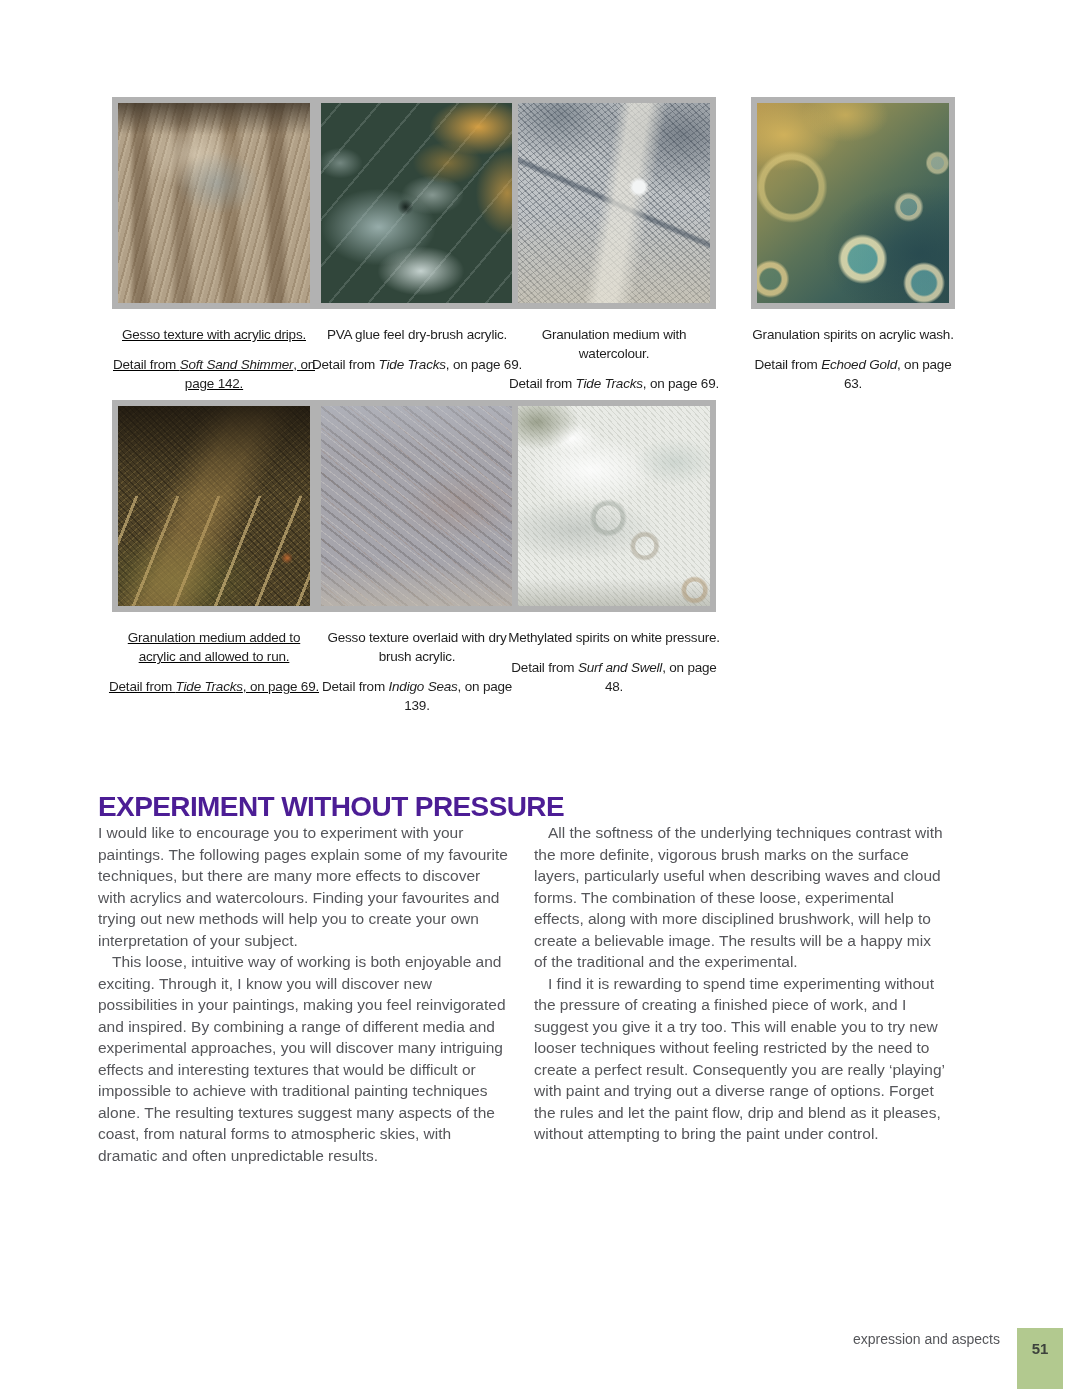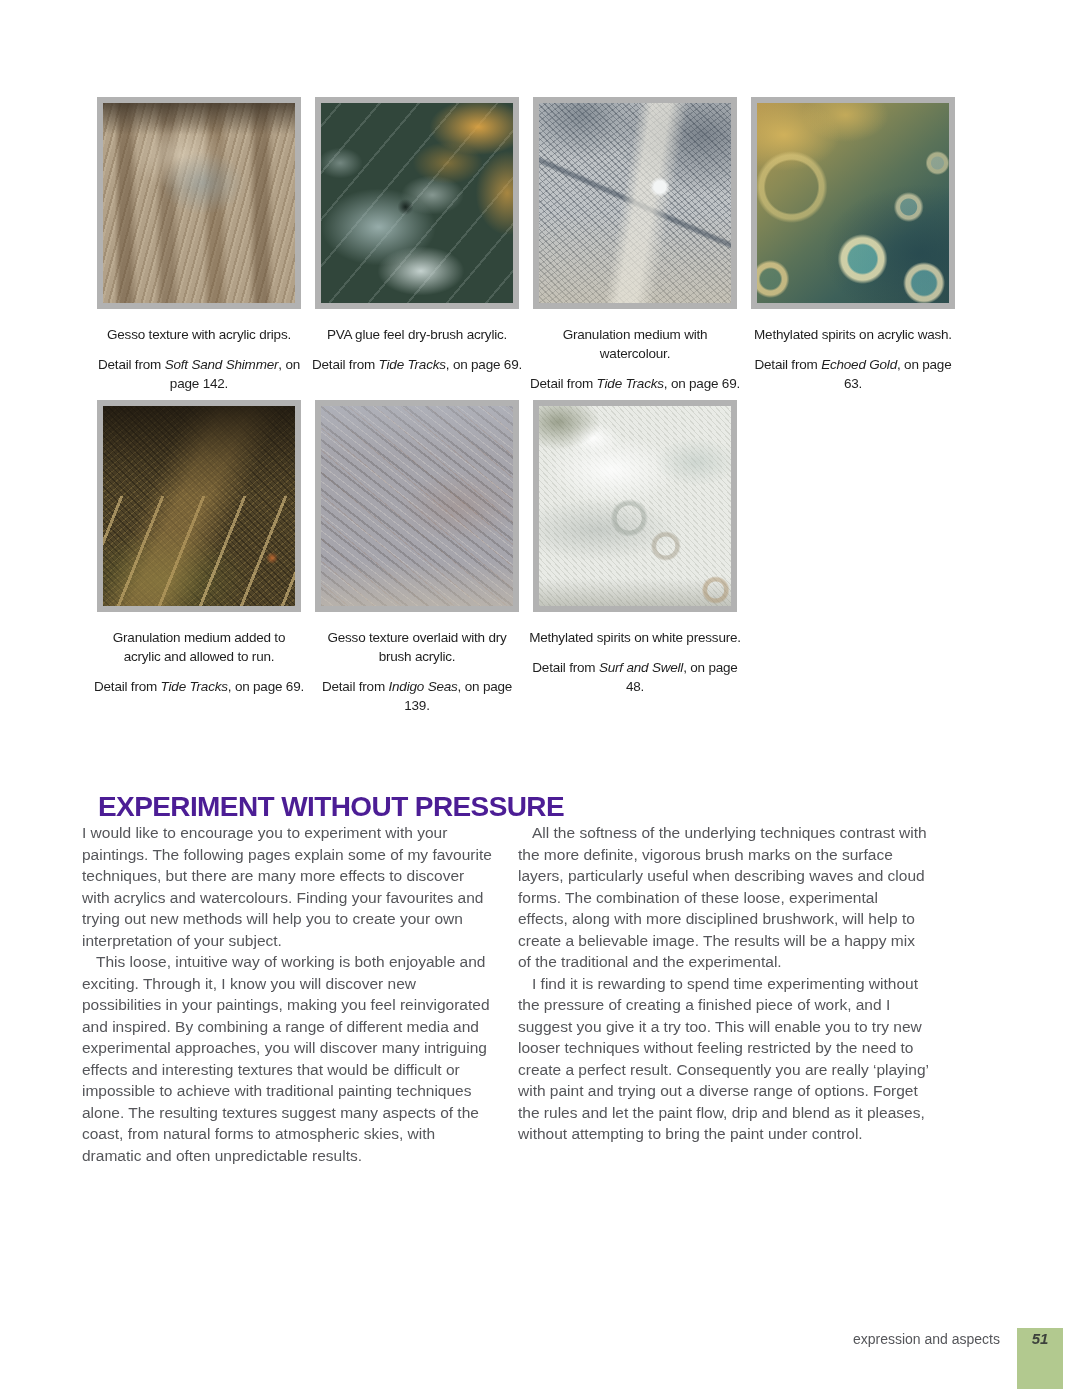--- a/index.html
+++ b/index.html
@@ -3,21 +3,21 @@
 <meta charset="utf-8">
 <style>
   html,body{margin:0;padding:0;background:#ffffff;}
   .page{
     position:relative;width:1072px;height:1389px;background:#ffffff;overflow:hidden;
     font-family:"Liberation Sans", sans-serif;
   }
   
   .grid{position:absolute;left:97px;top:97px;width:880px;height:600px;}
   .fig{position:absolute;width:204px;}
-  .fig.c0{left:0;}   .fig.c1{left:218px;} .fig.c2{left:436px;} .fig.c3{left:654px;}
+  .fig.c0{left:15px;text-decoration:underline;}   .fig.c1{left:218px;} .fig.c2{left:415px;} .fig.c3{left:654px;}
   .fig.r0{top:0;}    .fig.r1{top:303px;}
   .tile{
     width:204px;height:212px;box-sizing:border-box;border:6px solid #b2b2b2;
   }
   figure{margin:0;}
   figcaption{
     width:212px;margin:16px 0 0 -4px;text-align:center;
     font-size:13.5px;line-height:19px;letter-spacing:-0.2px;color:#1f1f1f;
   }
   .cap-detail{margin-top:11px;}
@@ -117,35 +117,35 @@
       radial-gradient(ellipse 28px 11px at 74% 36%, rgba(206,216,228,.7), transparent 70%),
       radial-gradient(ellipse 34px 13px at 90% 56%, rgba(216,226,236,.8), transparent 70%),
       repeating-linear-gradient(22deg, rgba(26,20,12,.55) 0 5px, rgba(142,120,74,.45) 5px 8px, rgba(70,58,35,.5) 8px 14px, rgba(30,24,14,0) 14px 22px);
   }
   
   .heading{
     position:absolute;left:98px;top:772px;
     font-size:28px;font-weight:bold;letter-spacing:-0.6px;color:#4c1d95;
   }
   .cols{
-    position:absolute;left:82px;top:822px;width:849px;display:flex;gap:24px;
+    position:absolute;left:98px;top:822px;width:849px;display:flex;gap:24px;
     font-size:15.5px;line-height:21.5px;color:#55565a;
   }
   .col{width:412px;}
   .col p{margin:0;}
   .col p.indent{text-indent:14px;}
   
   .footer-label{
     position:absolute;top:1331px;right:72px;
     font-size:14px;color:#55565a;
   }
   .page-tab{
     position:absolute;left:1017px;top:1328px;width:46px;height:61px;
-    background:#b2c98f;text-align:center;box-sizing:border-box;padding-top:2px;
-    font-size:15px;font-weight:bold;color:#3d423c;font-style:italic;
+    background:#b2c98f;text-align:center;box-sizing:border-box;padding-top:12px;
+    font-size:15px;font-weight:bold;color:#3d423c;
   }
 </style>
 </head>
 <body>
 
 <div class="page">
 
   <div class="grid">
 
     <figure class="fig r0 c0">
@@ -168,21 +168,21 @@
       <div class="tile tex3"></div>
       <figcaption>
         <div class="cap-desc">Granulation medium with watercolour.</div>
         <div class="cap-detail"><span>Detail from </span><i>Tide Tracks</i><span>, on page 69.</span></div>
       </figcaption>
     </figure>
 
     <figure class="fig r0 c3">
       <div class="tile tex4"></div>
       <figcaption>
-        <div class="cap-desc">Methylated spirits on acrylic wash.</div>
+        <div class="cap-desc">Granulation spirits on acrylic wash.</div>
         <div class="cap-detail"><span>Detail from </span><i>Echoed Gold</i><span>, on page 63.</span></div>
       </figcaption>
     </figure>
 
     <figure class="fig r1 c0">
       <div class="tile tex5"></div>
       <figcaption>
         <div class="cap-desc">Granulation medium added to acrylic and allowed to run.</div>
         <div class="cap-detail"><span>Detail from </span><i>Tide Tracks</i><span>, on page 69.</span></div>
       </figcaption>

